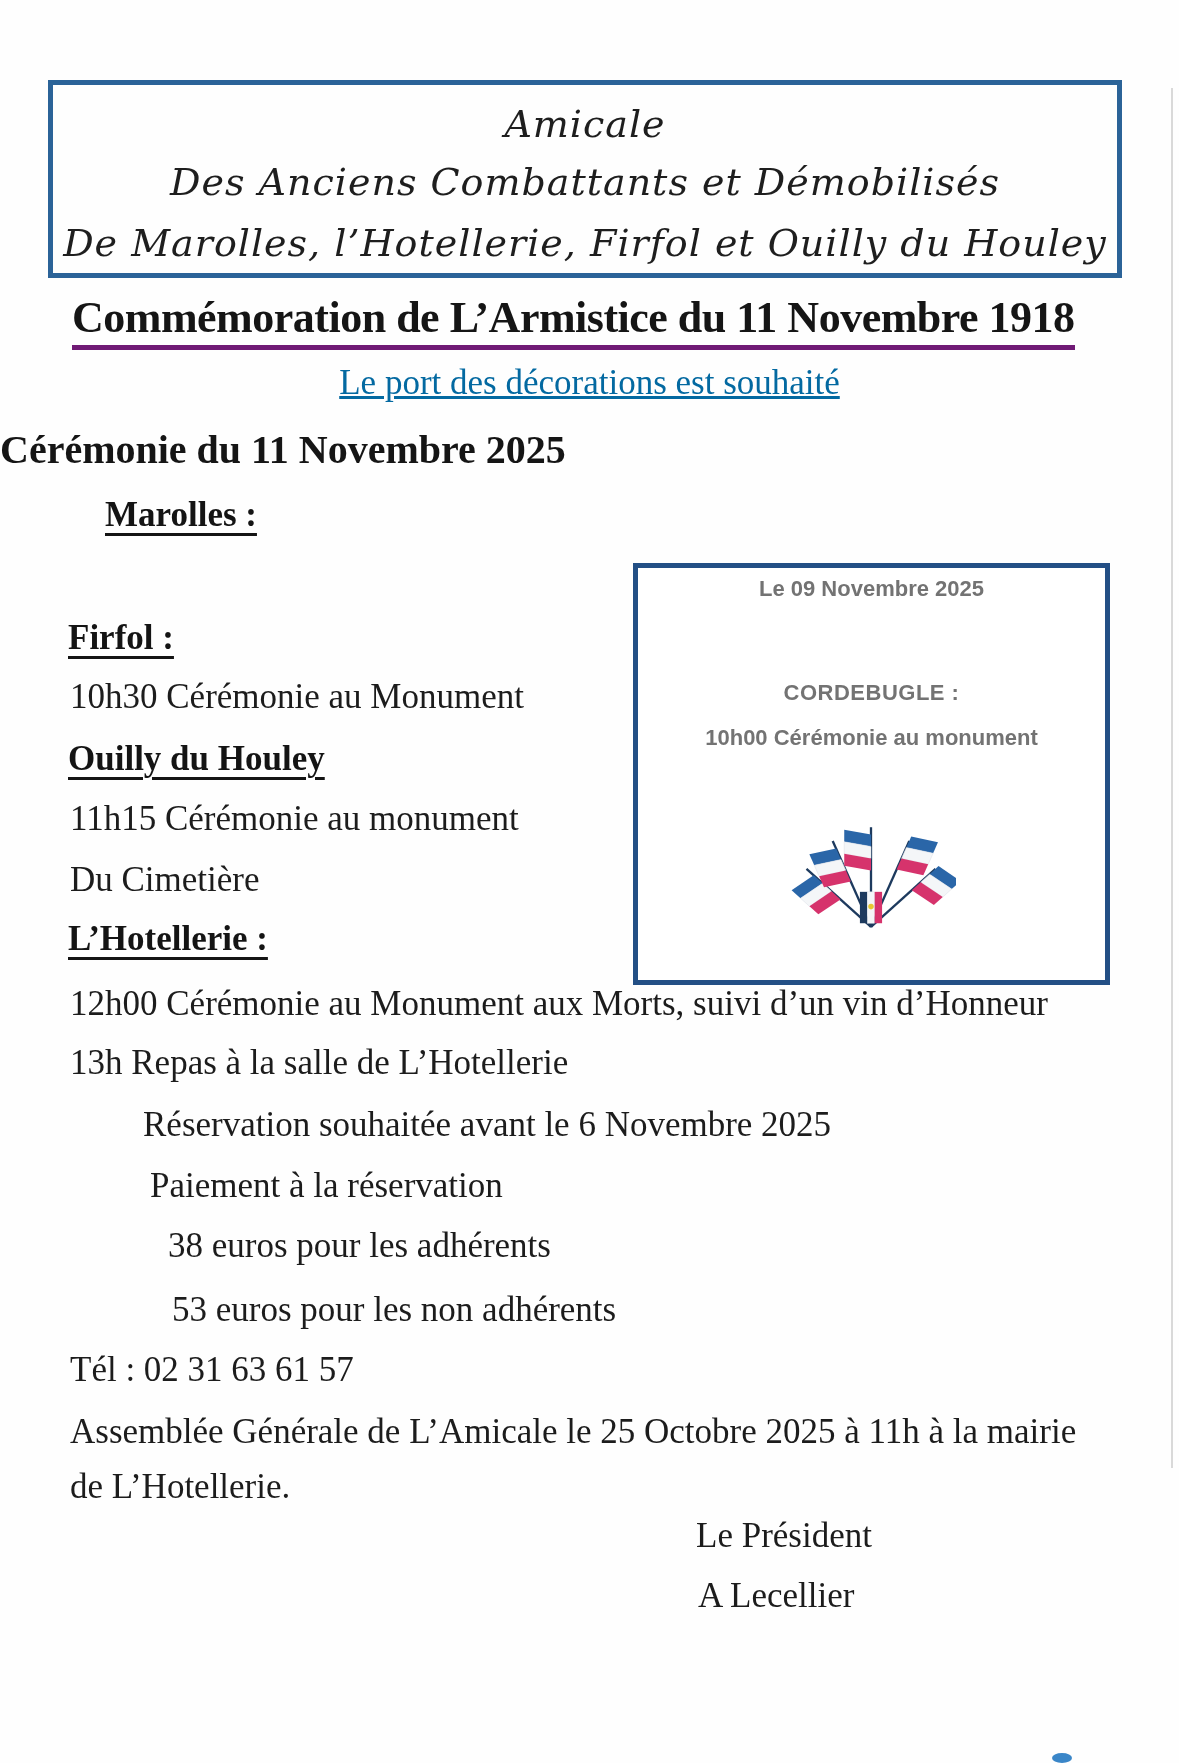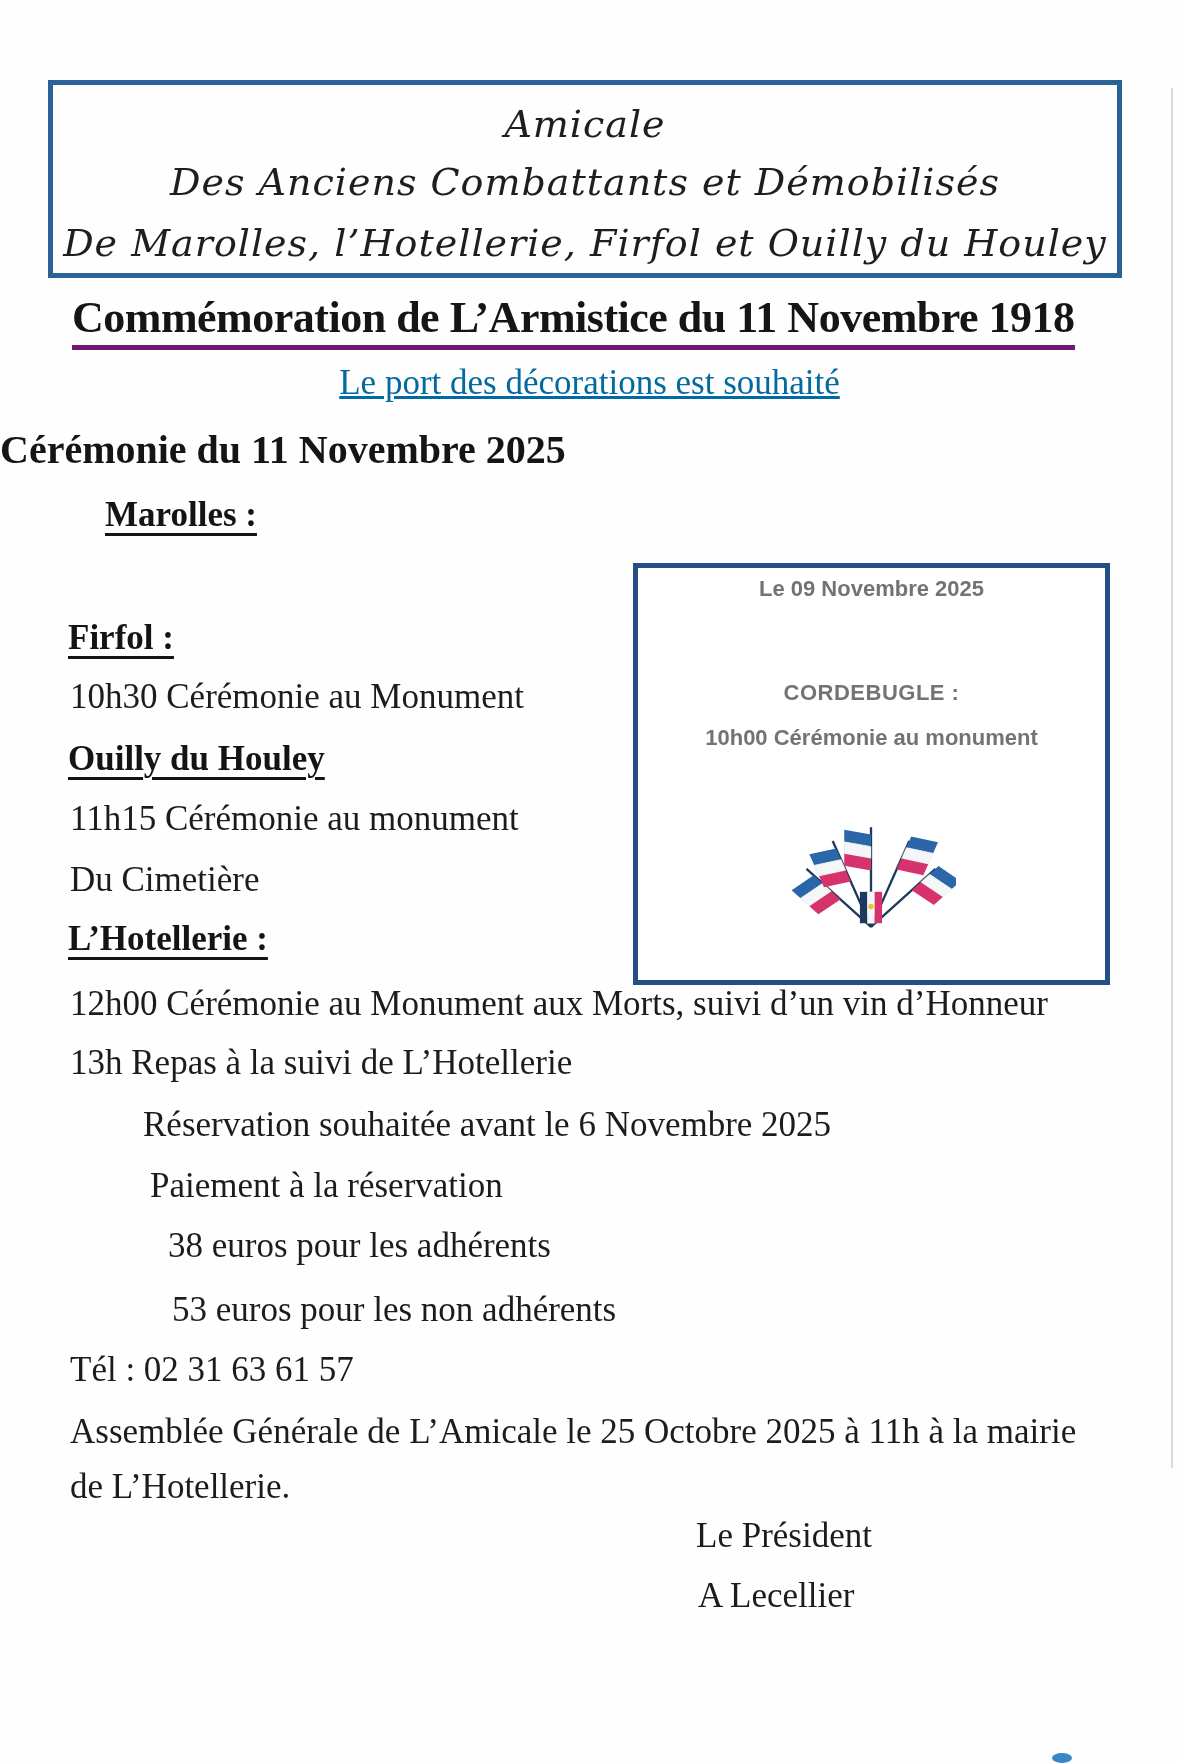--- a/index.html
+++ b/index.html
@@ -81,21 +81,21 @@
 
   <div class="line heading" style="left:68px;top:618px;">Firfol :</div>
   <div class="line" style="left:70px;top:677px;">10h30 Cérémonie au Monument</div>
 
   <div class="line heading" style="left:68px;top:739px;">Ouilly du Houley</div>
   <div class="line" style="left:70px;top:799px;">11h15 Cérémonie au monument</div>
   <div class="line" style="left:70px;top:860px;">Du Cimetière</div>
 
   <div class="line heading" style="left:68px;top:919px;">L’Hotellerie :</div>
   <div class="line" style="left:70px;top:984px;">12h00 Cérémonie au Monument aux Morts, suivi d’un vin d’Honneur</div>
-  <div class="line" style="left:70px;top:1043px;">13h Repas à la suivi de L’Hotellerie</div>
+  <div class="line" style="left:70px;top:1043px;">13h Repas à la salle de L’Hotellerie</div>
 
   <div class="line" style="left:143px;top:1105px;">Réservation souhaitée avant le 6 Novembre 2025</div>
   <div class="line" style="left:150px;top:1166px;">Paiement à la réservation</div>
   <div class="line" style="left:168px;top:1226px;">38 euros pour les adhérents</div>
   <div class="line" style="left:172px;top:1290px;">53 euros pour les non adhérents</div>
   <div class="line" style="left:70px;top:1350px;">Tél : 02 31 63 61 57</div>
 
   <div class="line" style="left:70px;top:1412px;">Assemblée Générale de L’Amicale le 25 Octobre 2025 à 11h à la mairie</div>
   <div class="line" style="left:70px;top:1467px;">de L’Hotellerie.</div>
 

